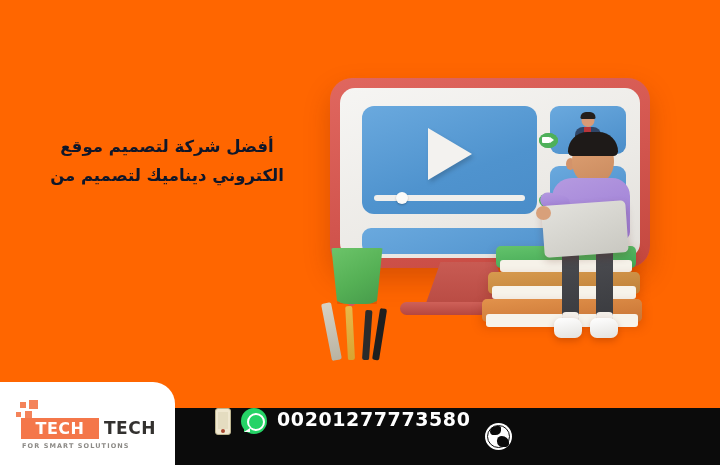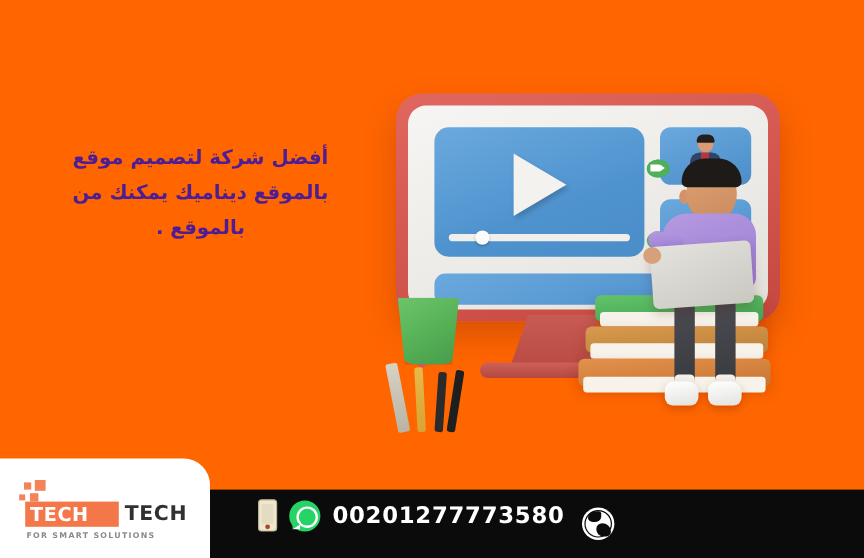--- a/index.html
+++ b/index.html
@@ -5,22 +5,22 @@
   html,body{margin:0;padding:0;}
   body{
     width:720px;height:465px;overflow:hidden;
     font-family:"DejaVu Sans","Liberation Sans",sans-serif;
     background:#ff6600;
   }
   #stage{position:relative;width:720px;height:465px;background:#ff6600;overflow:hidden;}
 
   
   .headline{
-    position:absolute;left:22px;top:117px;width:290px;
-    color:#4c1d95;font-weight:bold;font-size:16.5px;line-height:29px;
+    position:absolute;left:22px;top:132px;width:290px;
+    color:#0f172a;font-weight:bold;font-size:16.5px;line-height:29px;
     text-align:center;direction:rtl;
     font-family:"DejaVu Sans","Liberation Sans",sans-serif;
   }
   .headline .ln{display:block;white-space:nowrap;}
 
   
   .illu{position:absolute;left:300px;top:60px;width:420px;height:300px;}
 
   
   .mon-frame{
@@ -141,39 +141,39 @@
   .shoeR{left:290px;top:258px;}
   .sock{position:absolute;width:17px;height:9px;border-radius:4px;background:#f4efe9;}
   .sockL{left:262px;top:252px;} .sockR{left:296px;top:252px;}
 
   
   .blackbar{position:absolute;left:0;right:0;top:408px;height:57px;background:#0b0b0b;}
   .logopanel{
     position:absolute;left:-30px;top:382px;width:205px;height:83px;background:#ffffff;
     border-radius:0 22px 0 0;
   }
-  .logo{position:absolute;left:46px;top:18px;width:150px;height:48px;}
+  .logo{position:absolute;left:46px;top:18px;width:150px;height:48px;text-align:center;}
   .sq{position:absolute;background:#f4835a;}
   .sq1{left:4px;top:2px;width:6px;height:6px;}
   .sq2{left:13px;top:0px;width:9px;height:9px;}
   .sq3{left:0px;top:12px;width:5px;height:5px;}
   .sq4{left:9px;top:11px;width:7px;height:7px;}
   .techbox{
     position:absolute;left:5px;top:18px;width:78px;height:21px;background:#f4774a;
   }
   .techtxt{position:absolute;left:9px;top:19px;width:70px;height:19px;
     color:#fff;font-weight:bold;font-size:16px;letter-spacing:.5px;line-height:19px;
     font-family:"DejaVu Sans","Liberation Sans",sans-serif;}
   .softtxt{position:absolute;left:88px;top:18px;color:#33312f;font-weight:bold;font-size:17px;
     letter-spacing:.5px;font-family:"DejaVu Sans","Liberation Sans",sans-serif;}
   .tagline{position:absolute;left:6px;top:42px;color:#8c8a86;font-size:6.5px;
     letter-spacing:1.1px;font-weight:bold;
     font-family:"DejaVu Sans","Liberation Sans",sans-serif;}
 
-  .contact{position:absolute;left:215px;top:408px;height:43px;display:flex;align-items:center;gap:10px;}
+  .contact{position:absolute;left:215px;top:408px;height:43px;display:flex;align-items:flex-start;gap:10px;}
   .phone-ico{width:14px;height:25px;border-radius:3px;background:#efe7cf;border:1.5px solid #bdb48f;position:relative;}
   .phone-ico:before{content:"";position:absolute;left:2px;top:3px;right:2px;bottom:5px;background:#e4dcc0;}
   .phone-ico:after{content:"";position:absolute;left:50%;bottom:1px;transform:translateX(-50%);
     width:4px;height:4px;border-radius:50%;background:#a8472f;}
   .wa{width:26px;height:26px;border-radius:50%;background:#25d366;position:relative;}
   .wa-in{position:absolute;left:6px;top:5px;width:14px;height:14px;border:2.6px solid #fff;border-radius:50%;}
   .wa-tail{position:absolute;left:3px;bottom:2px;width:0;height:0;
     border-left:6px solid #25d366;border-top:5px solid transparent;border-bottom:4px solid #fff;}
   .wa-hook{position:absolute;left:10px;top:9px;width:5px;height:7px;border:2px solid #25d366;border-radius:2px;}
   .phonenum{color:#fff;font-weight:bold;font-size:19px;letter-spacing:.6px;
@@ -189,22 +189,21 @@
   .weburl{color:#fff;font-weight:bold;font-size:19px;letter-spacing:.2px;
     font-family:"DejaVu Sans","Liberation Sans",sans-serif;}
 </style>
 </head>
 <body>
 
 <div id="stage">
 
   <div class="headline">
     <span class="ln">أفضل شركة لتصميم موقع</span>
-    <span class="ln">بالموقع ديناميك يمكنك من</span>
-    <span class="ln">بالموقع .</span>
+    <span class="ln">الكتروني ديناميك لتصميم من</span>
   </div>
 
   <div class="illu">
 
     <div class="mon-frame">
       <div class="mon-screen">
 
         <div class="video">
           <div class="play"></div>
           <div class="track">

